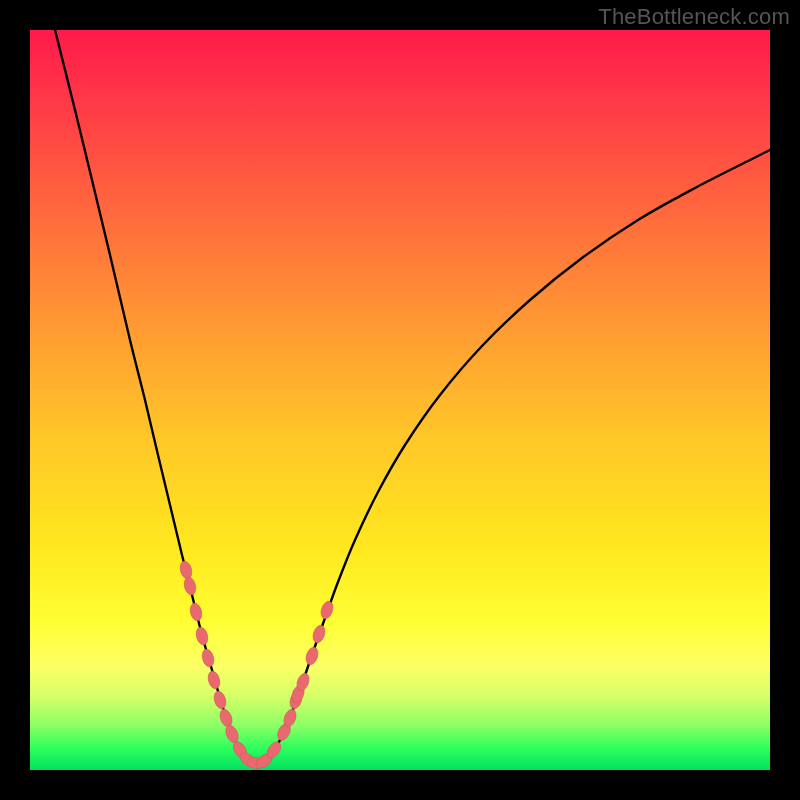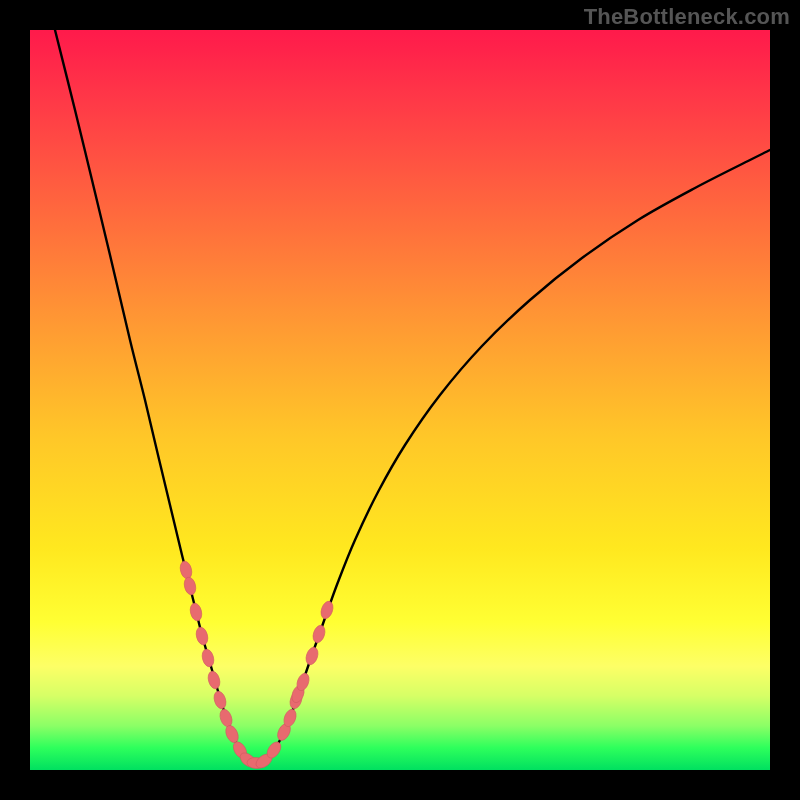--- a/index.html
+++ b/index.html
@@ -43,21 +43,21 @@
       #2eff5c 97%,
       #00e060 100%
     );
   }
   .watermark {
     position: absolute;
     top: 4px;
     right: 10px;
     color: #555;
     font-size: 22px;
-    font-weight: 700;
+    font-weight: 400;
     letter-spacing: 0.2px;
     user-select: none;
   }
   svg.curve {
     position: absolute;
     left: 0; top: 0;
     width: 740px; height: 740px;
   }
 </style>
 </head>

